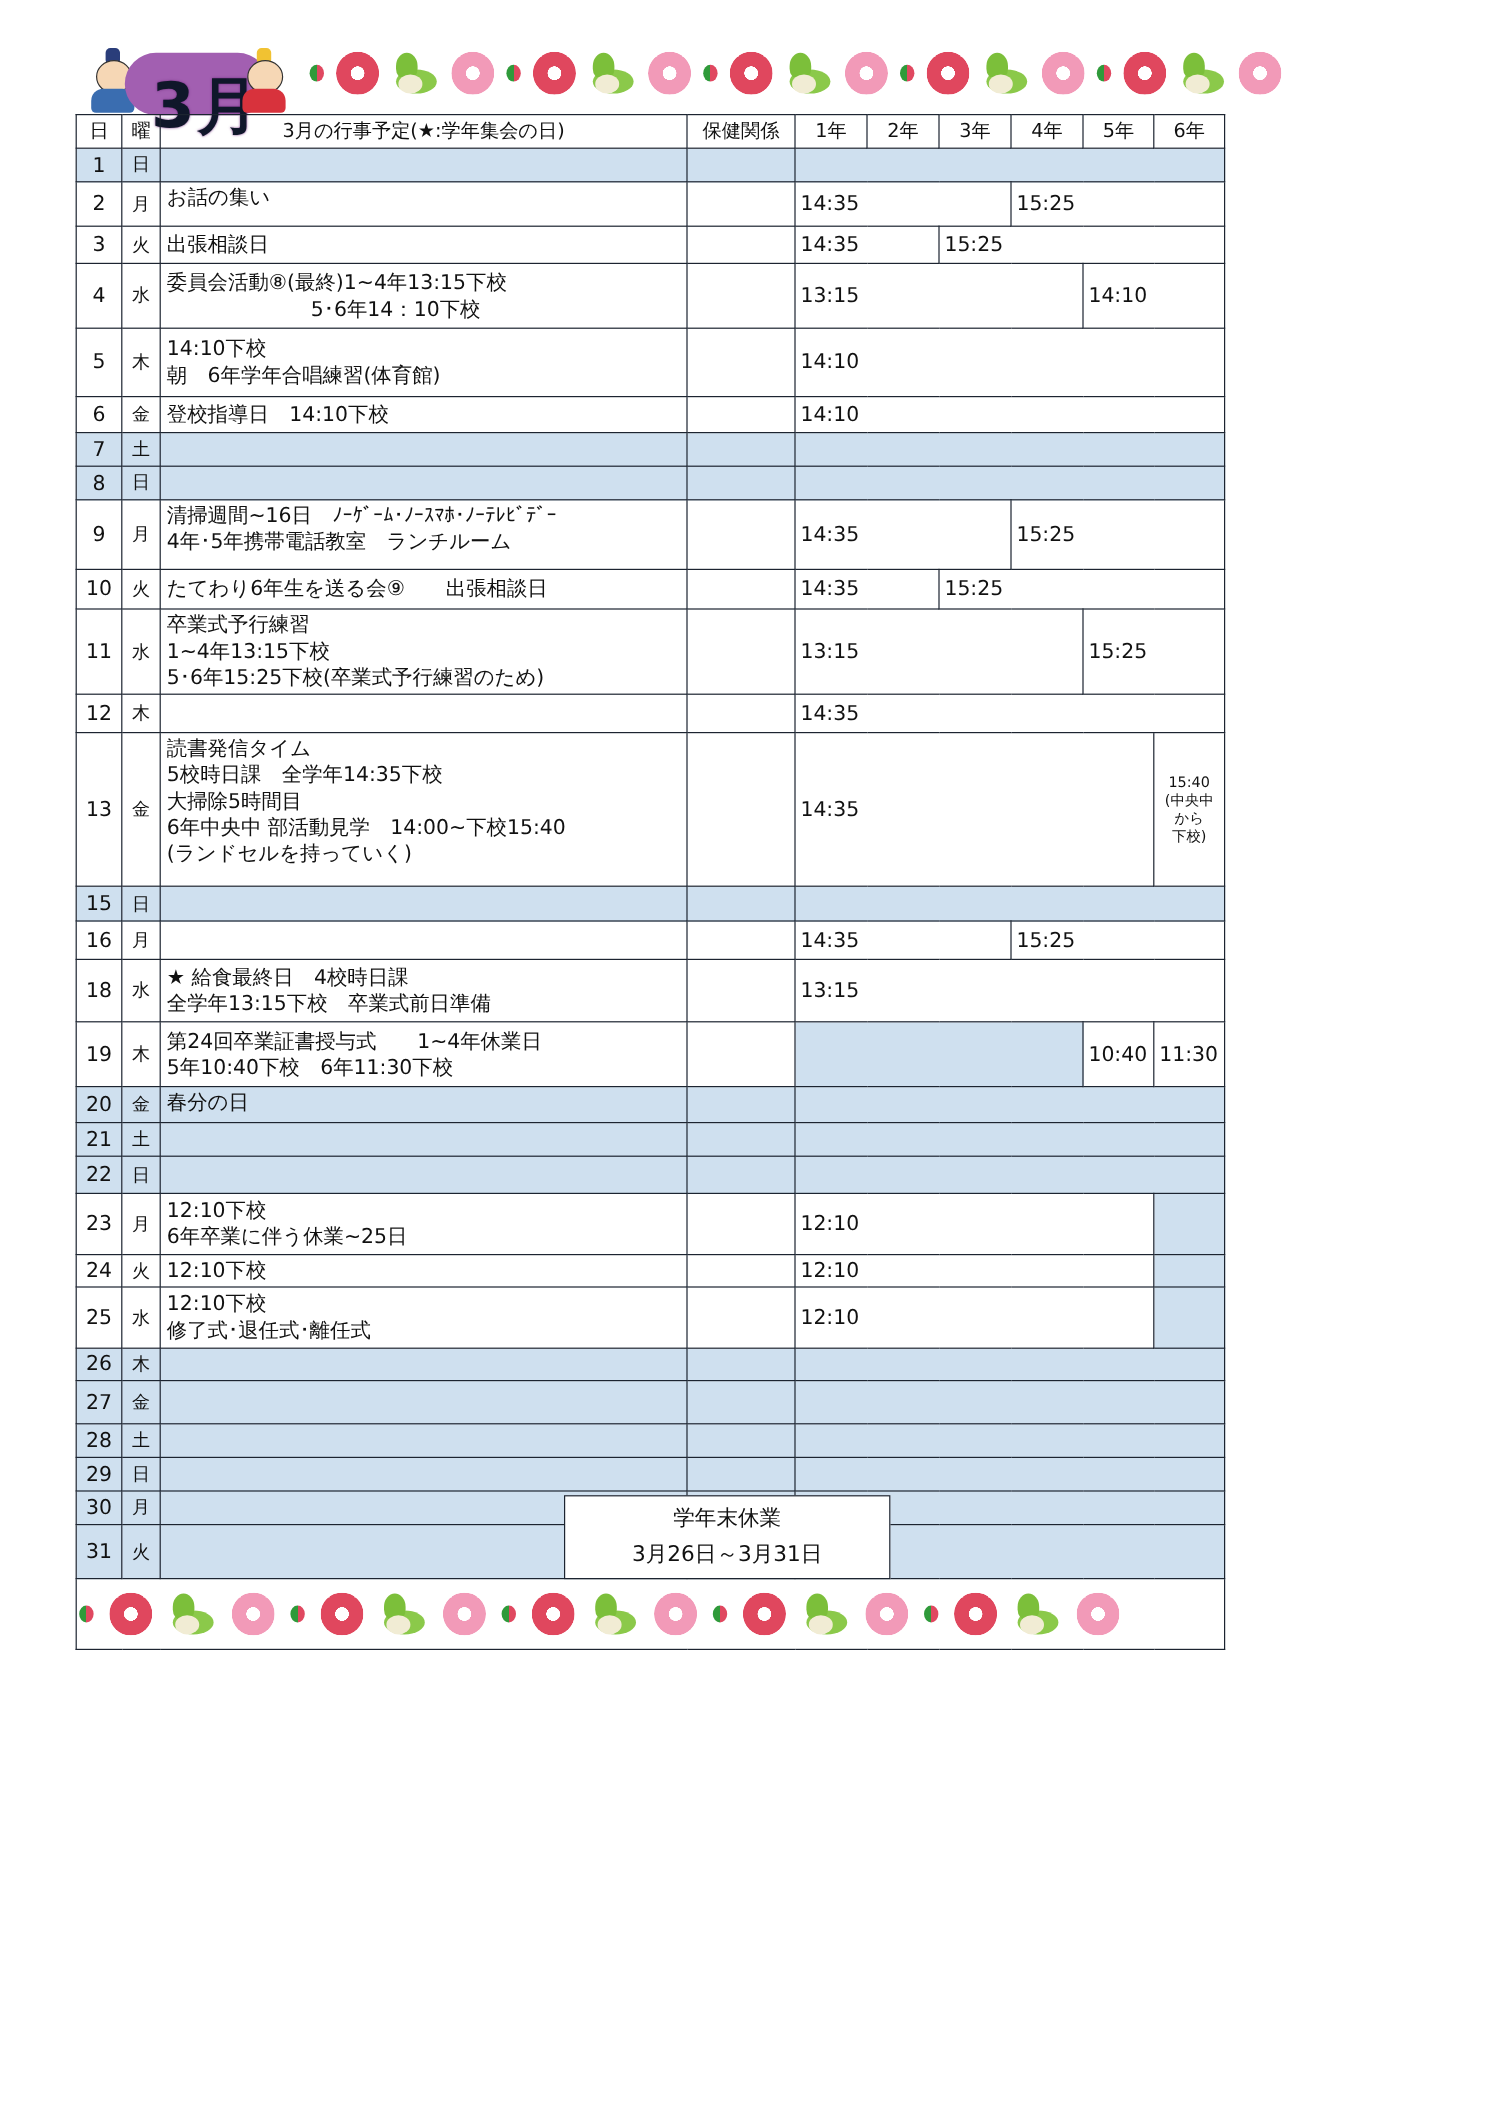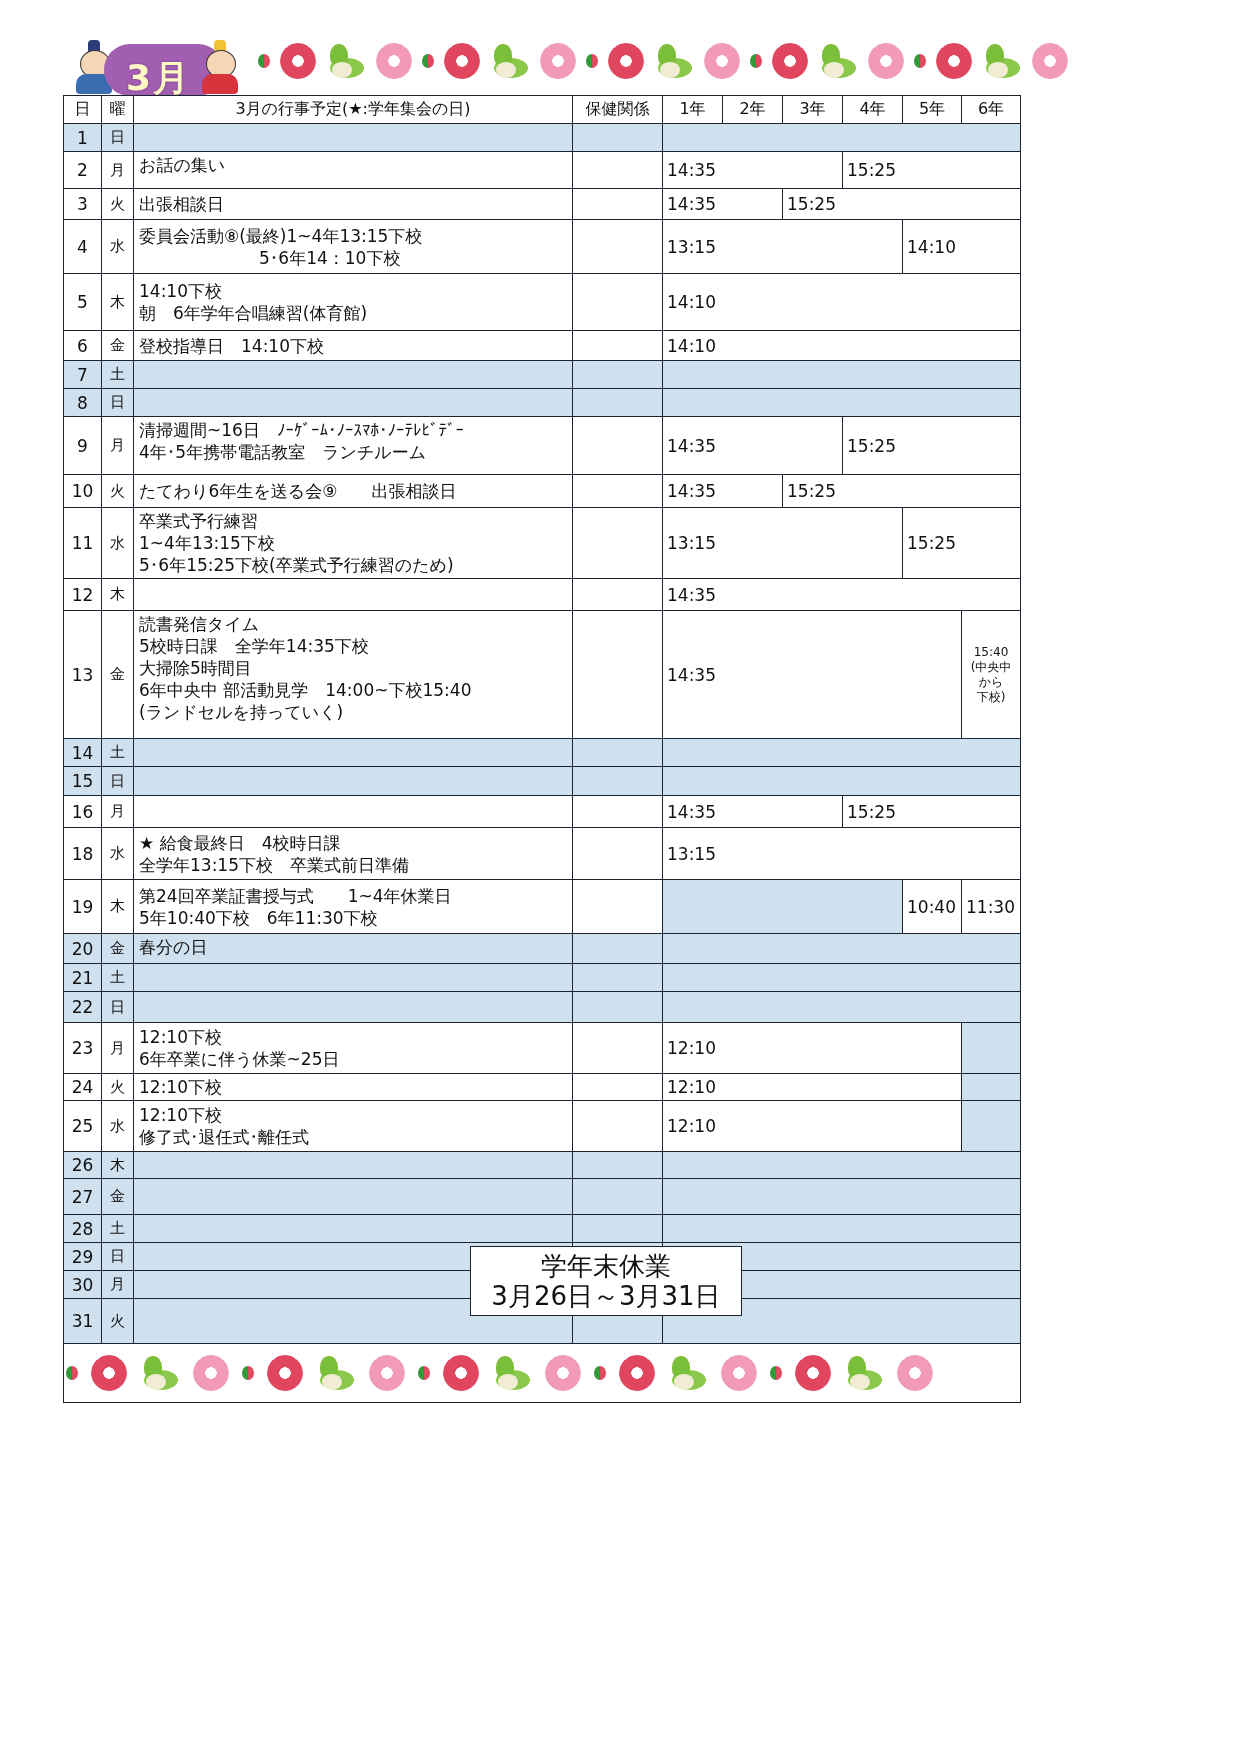--- a/index.html
+++ b/index.html
@@ -1,19 +1,19 @@
 <!DOCTYPE html>
 <html><head>
 <meta charset="utf-8">
 <style>
   html,body{margin:0;padding:0;background:#fff;}
   body{width:1240px;height:1755px;position:relative;font-family:"DejaVu Sans","Liberation Sans",sans-serif;color:#111;overflow:hidden;}
   .header{position:absolute;left:70px;top:30px;width:960px;height:70px;}
   .badge{position:absolute;left:30px;top:14px;width:120px;height:52px;border-radius:28px;background:#a25fb1;}
-  .badge-text{position:absolute;left:50px;top:10px;color:#fef9c3;font-weight:bold;font-size:36px;font-family:"DejaVu Sans",sans-serif;letter-spacing:2px;text-shadow:0 0 2px #6b2a7a;}
+  .badge-text{position:absolute;left:50px;top:10px;color:#0f172a;font-weight:bold;font-size:52px;font-family:"DejaVu Sans",sans-serif;letter-spacing:2px;text-shadow:0 0 2px #6b2a7a;}
   .doll{position:absolute;top:10px;width:40px;height:52px;}
   .doll .head{position:absolute;left:6px;top:10px;width:28px;height:26px;border-radius:50%;background:#f6d7b5;border:1px solid #333;}
   .doll .body{position:absolute;left:2px;top:34px;width:36px;height:20px;border-radius:10px 10px 4px 4px;}
   .doll .hat{position:absolute;left:14px;top:0;width:12px;height:14px;background:#2a3d7a;border-radius:4px;}
   .garland{position:absolute;display:flex;align-items:center;gap:10px;}
   .g-bud{width:12px;height:14px;border-radius:50%;background:linear-gradient(90deg,#2f9a3a 50%,#e04860 50%);}
   .g-flower{width:36px;height:36px;position:relative;}
   .g-flower::before{content:"";position:absolute;inset:0;border-radius:50%;background:radial-gradient(circle at 50% 50%,#fff 0 22%,transparent 23%),conic-gradient(currentColor 0 360deg);
     -webkit-mask:radial-gradient(circle at 50% 12%,#000 10px,transparent 11px),radial-gradient(circle at 88% 40%,#000 10px,transparent 11px),radial-gradient(circle at 74% 86%,#000 10px,transparent 11px),radial-gradient(circle at 26% 86%,#000 10px,transparent 11px),radial-gradient(circle at 12% 40%,#000 10px,transparent 11px),radial-gradient(circle,#000 12px,transparent 13px);}
   .g-flower.red{color:#e0475e;} .g-flower.pink{color:#f29ab8;}
@@ -26,21 +26,21 @@
   table.cal th{font-weight:normal;height:27px;text-align:center;font-size:16px;}
   .c-date{text-align:center;}
   .c-dow{text-align:center;font-size:15px;}
   .c-event{white-space:pre-line;line-height:22px;padding:2px 5px !important;text-align:left;}
   .c-time{text-align:left;}
   .c-small{font-size:12px;line-height:15px;text-align:center;}
   .hol{background:#cfe0ef;}
   .ev-indent{display:block;padding-left:120px;}
   .motto{text-align:center;height:32px;font-size:17px;}
   .footer-garland-cell{height:58px;position:relative;padding:0 !important;}
-  .notice{position:absolute;left:470px;top:1246px;width:272px;height:70px;background:#fff;border:1.5px solid #1c2430;text-align:center;font-size:26px;line-height:30px;padding-top:4px;box-sizing:border-box;}
+  .notice{position:absolute;left:470px;top:1246px;width:272px;height:70px;background:#fff;border:1.5px solid #1c2430;text-align:center;font-size:18px;line-height:30px;padding-top:4px;box-sizing:border-box;}
 </style>
 </head>
 <body>
 
 <div class="header">
   <div class="doll" style="left:4px;">
     <div class="hat"></div>
       <div class="head"></div>
       <div class="body" style="background:#3a6db0;"></div>
   </div>
@@ -243,27 +243,20 @@
 6年中央中 部活動見学　14:00~下校15:40
 (ランドセルを持っていく)</td>
       <td></td>
       <td colspan="5" class="c-time">14:35</td>
       <td colspan="1" class="c-small" style="white-space:pre-line">15:40
 (中央中
 から
 下校)</td>
     </tr>
 
-    <tr class="hol" style="height:28px">
-      <td class="c-date">14</td>
-      <td class="c-dow">土</td>
-      <td class="c-event"></td>
-      <td></td>
-      <td colspan="6"></td>
-    </tr>
 
     <tr class="hol" style="height:29px">
       <td class="c-date">15</td>
       <td class="c-dow">日</td>
       <td class="c-event"></td>
       <td></td>
       <td colspan="6"></td>
     </tr>
 
     <tr style="height:32px">

